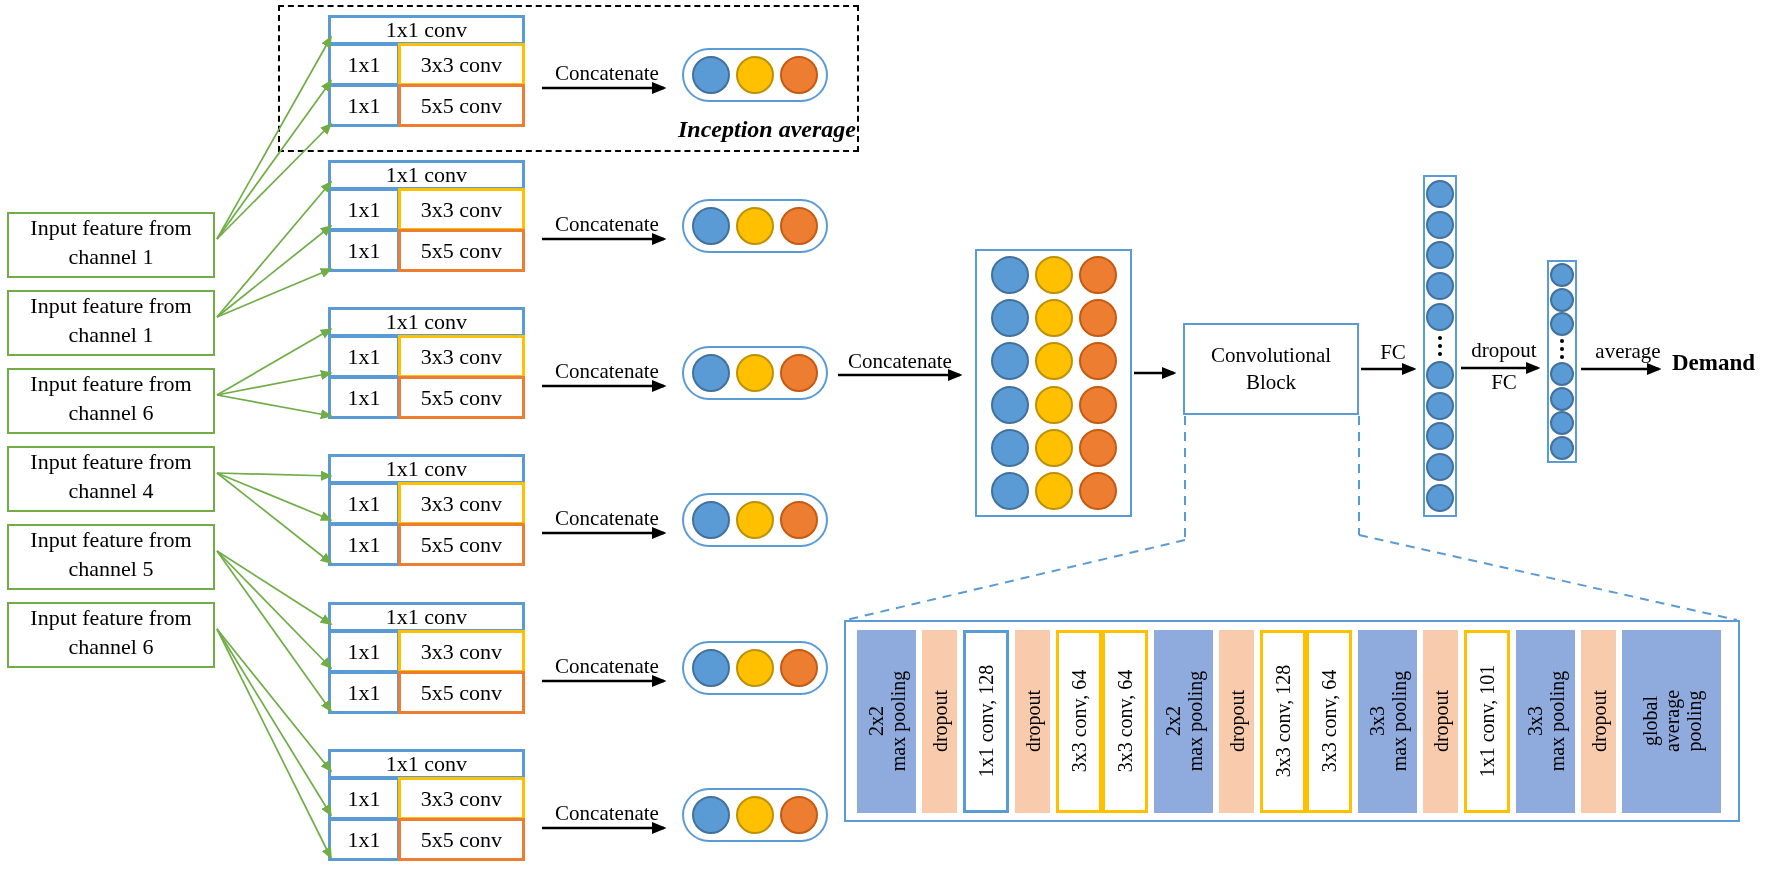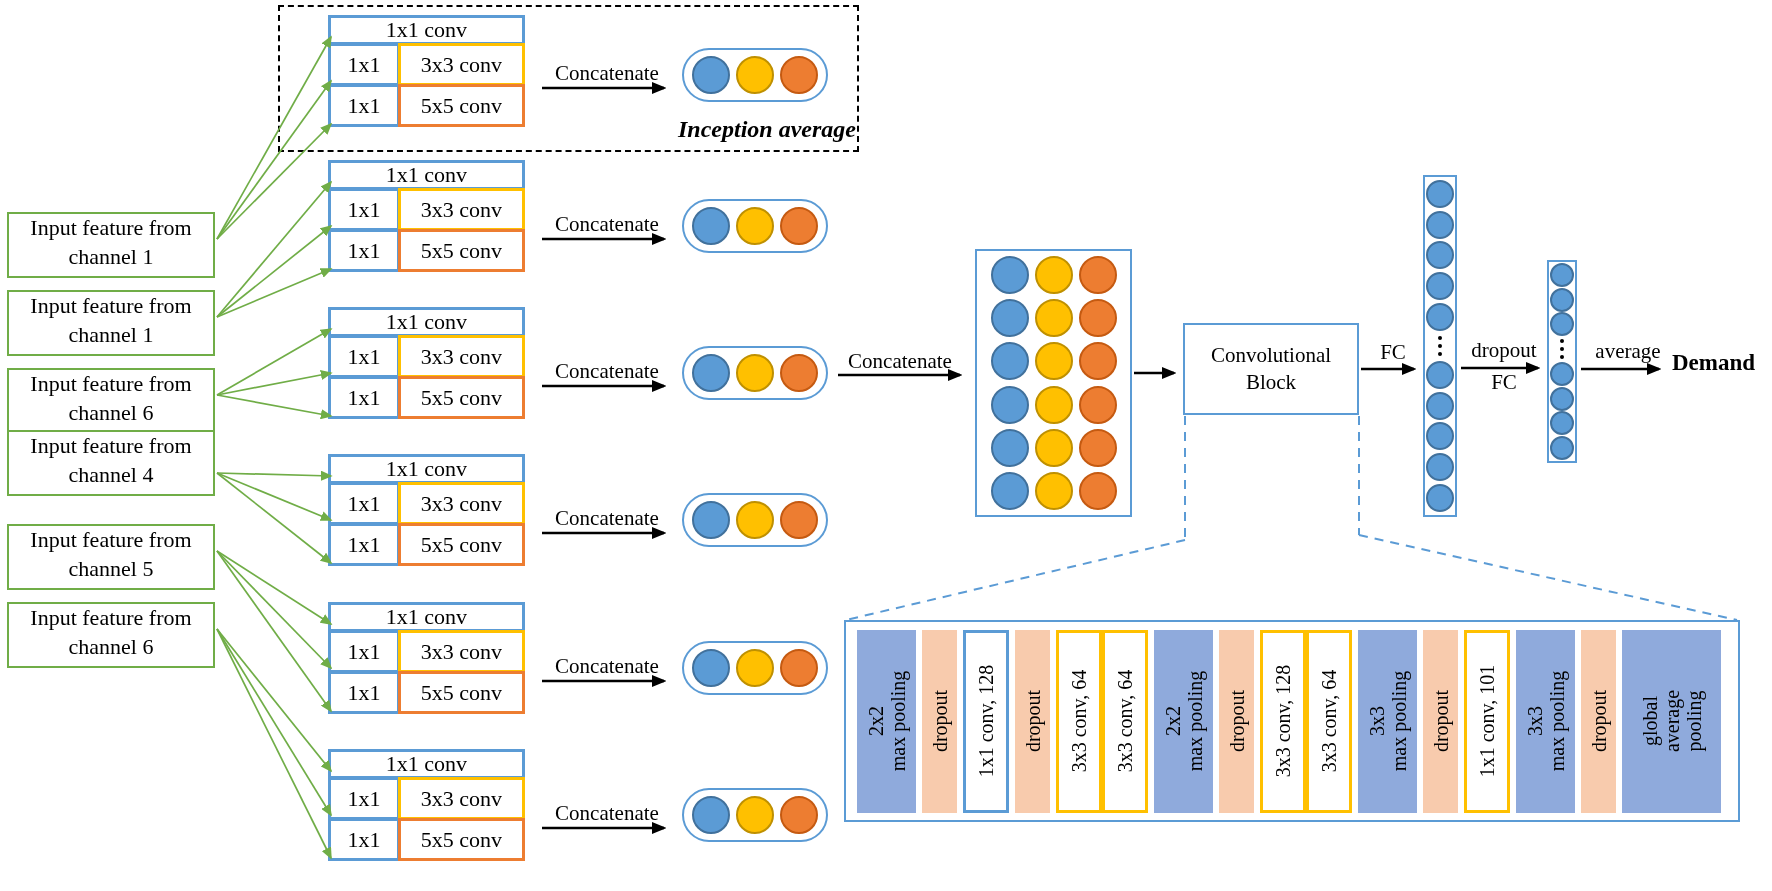--- a/index.html
+++ b/index.html
@@ -73,21 +73,21 @@
   <div id="inputs-layer">
       <div class="input-box" style="top: 212px;">
         <span>Input feature from channel 1</span>
       </div>
       <div class="input-box" style="top: 290px;">
         <span>Input feature from channel 1</span>
       </div>
       <div class="input-box" style="top: 368px;">
         <span>Input feature from channel 6</span>
       </div>
-      <div class="input-box" style="top: 430px;">
+      <div class="input-box" style="top: 446px;">
         <span>Input feature from channel 4</span>
       </div>
       <div class="input-box" style="top: 524px;">
         <span>Input feature from channel 5</span>
       </div>
       <div class="input-box" style="top: 602px;">
         <span>Input feature from channel 6</span>
       </div>
     </div>
 

